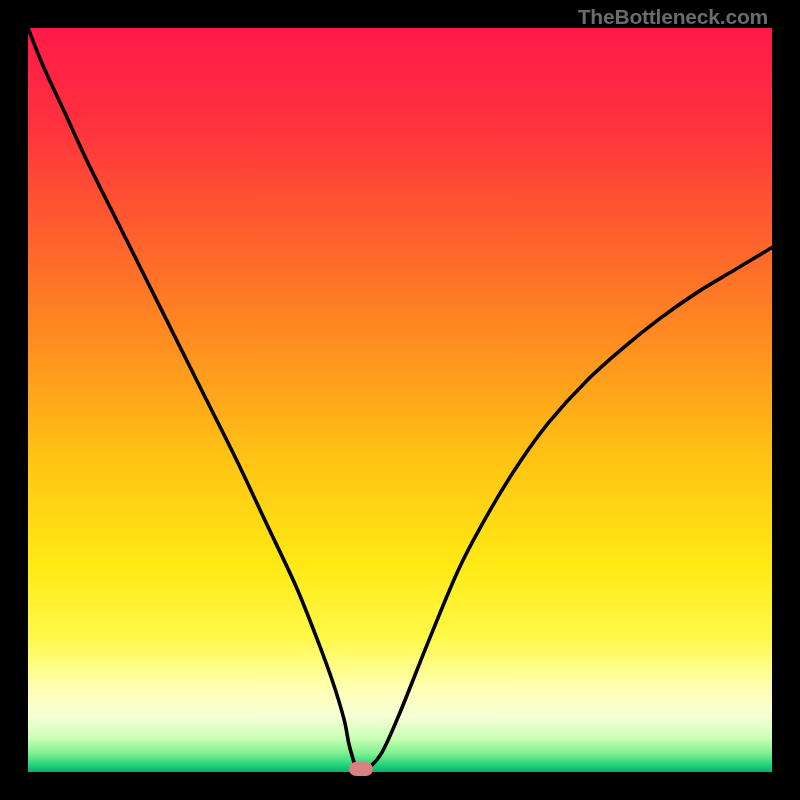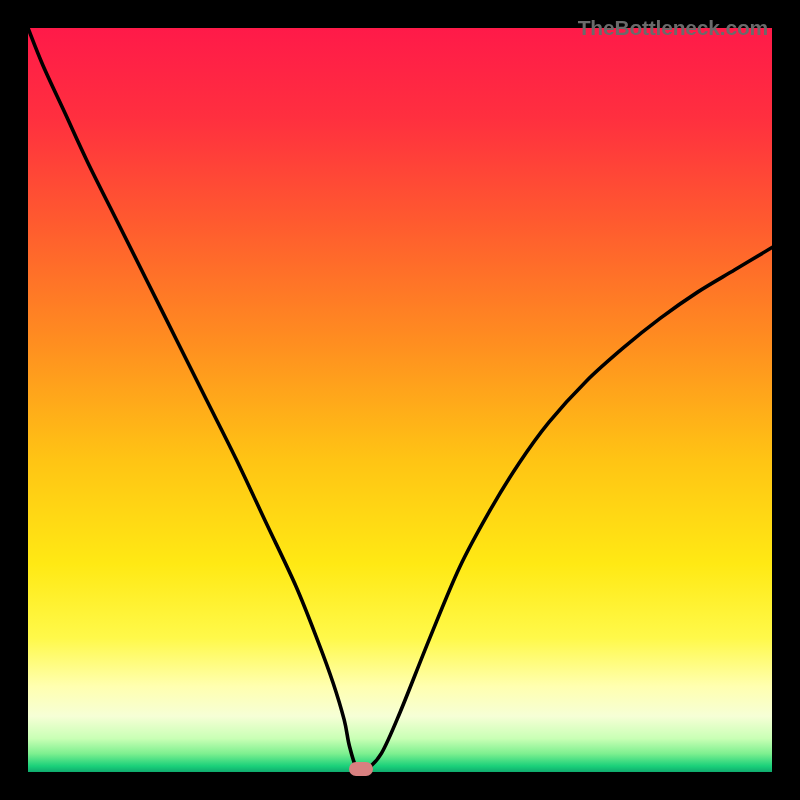--- a/index.html
+++ b/index.html
@@ -21,21 +21,21 @@
   }
   .plot-area {
     position: absolute;
     left: 0;
     top: 0;
     width: 744px;
     height: 744px;
   }
   .watermark {
     position: absolute;
-    top: 16px;
+    top: 5px;
     right: 32px;
     font-size: 21px;
     font-weight: 600;
     color: #6b6b6b;
     letter-spacing: -0.2px;
   }
   .marker {
     position: absolute;
     width: 24px;
     height: 14px;

